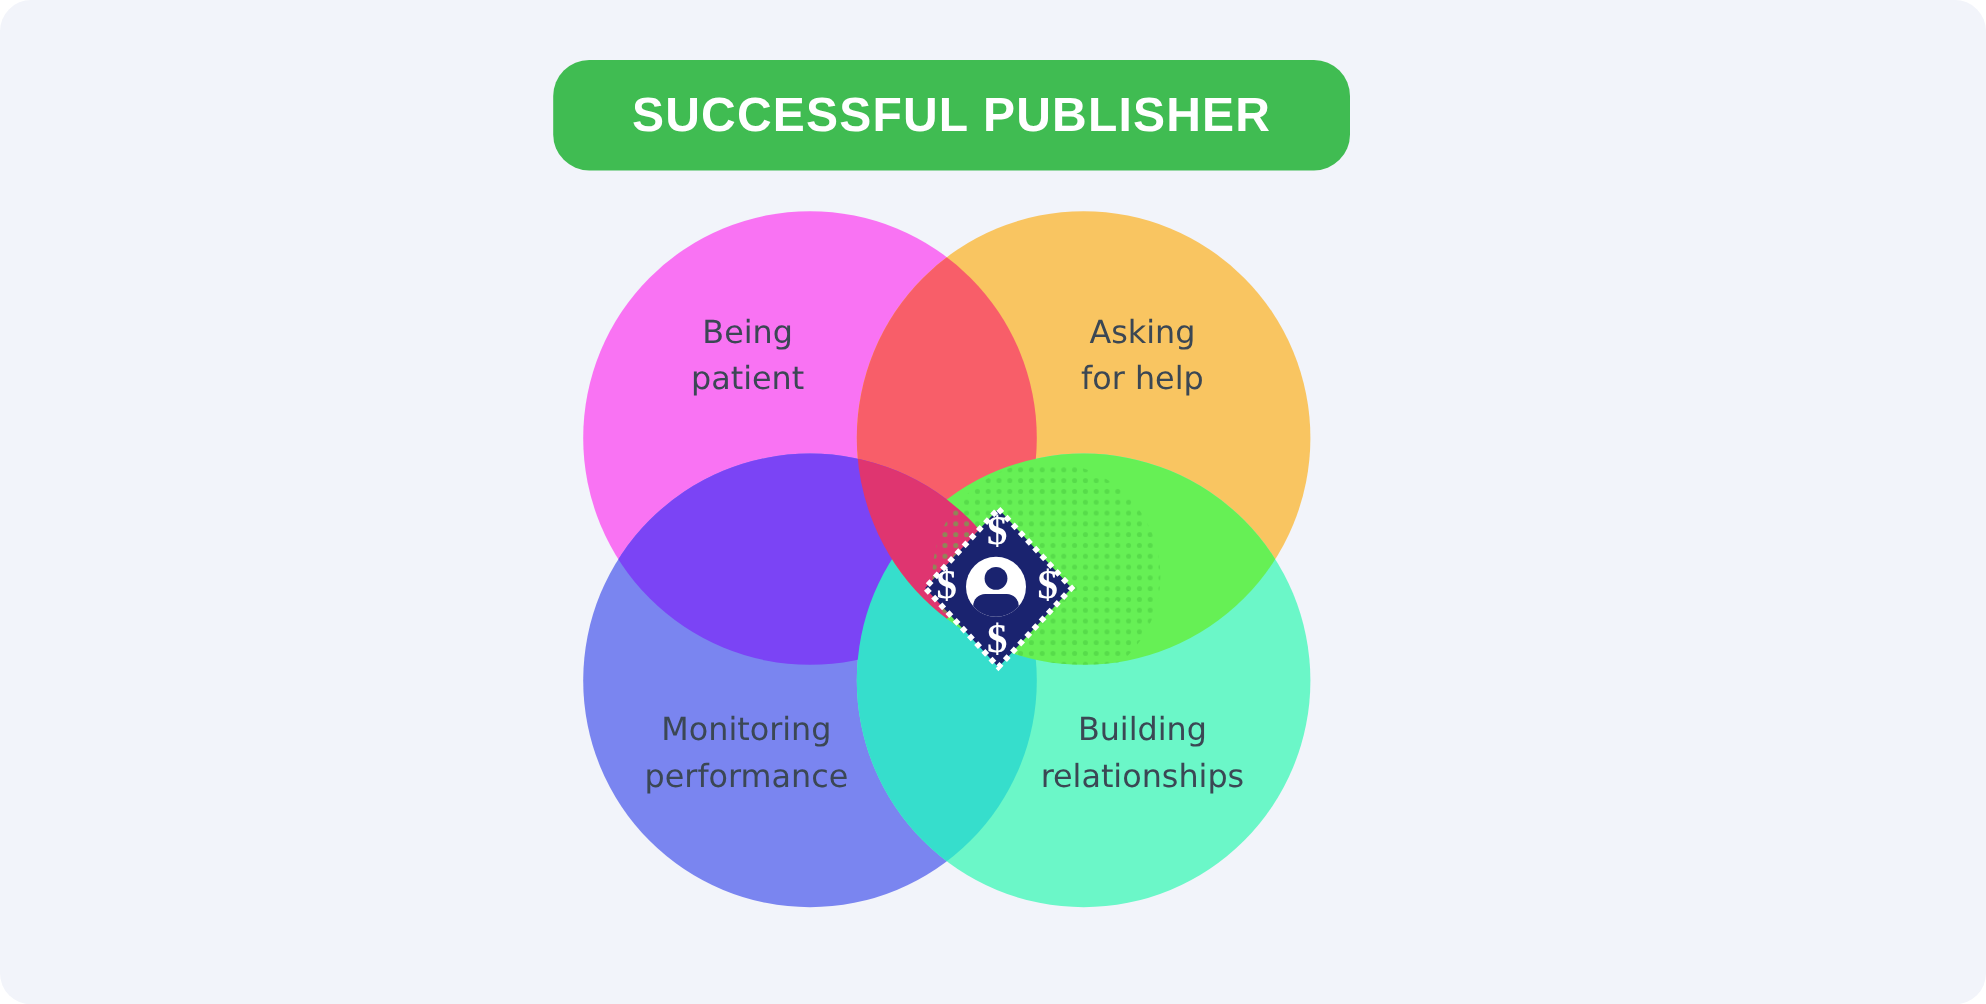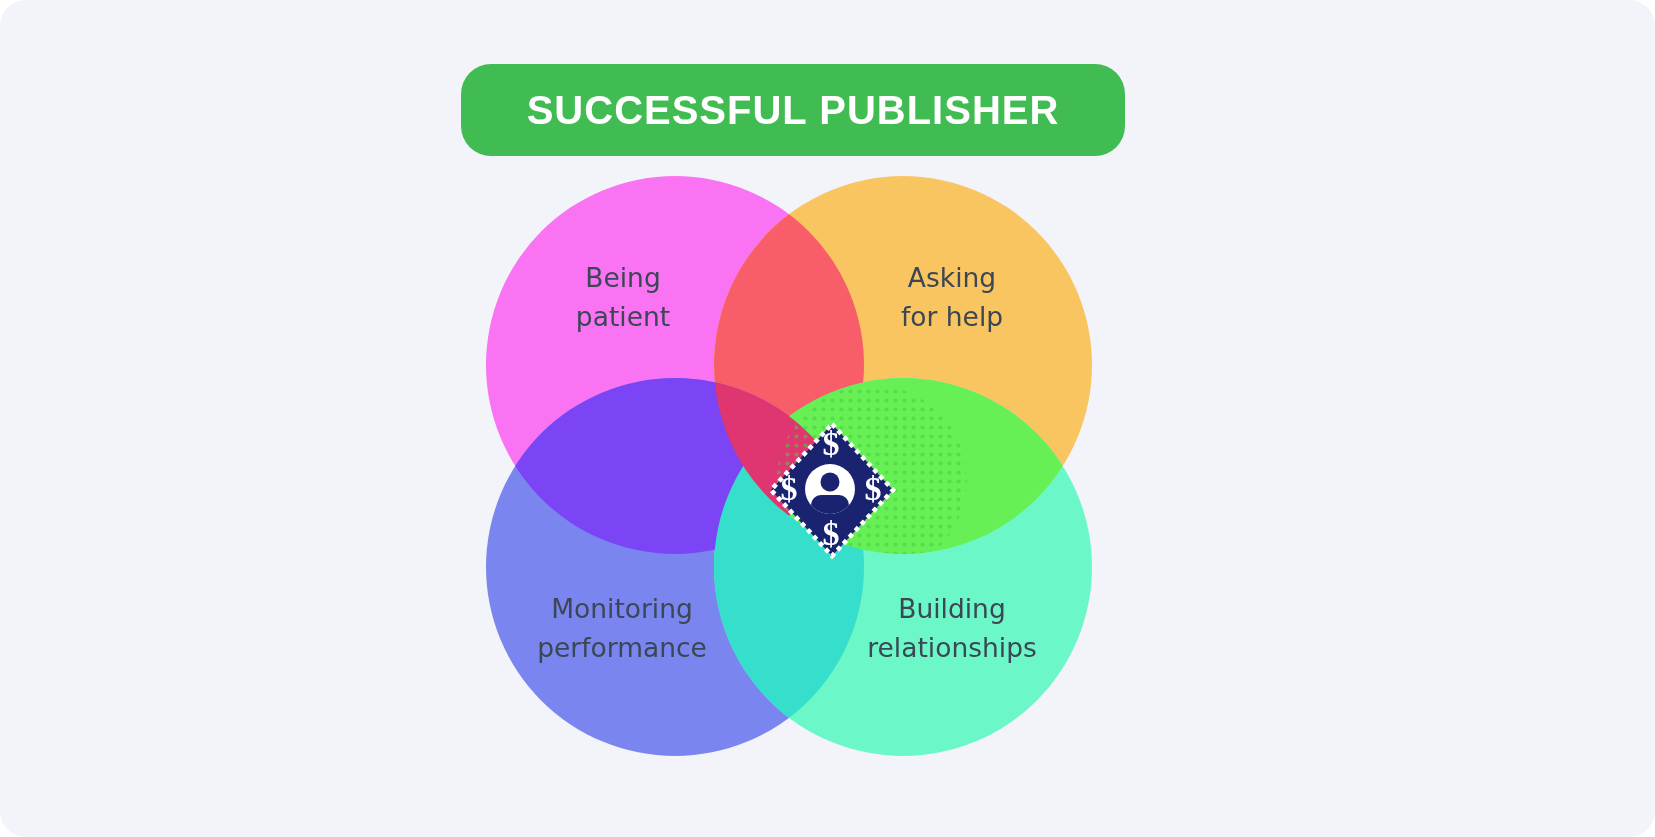--- a/index.html
+++ b/index.html
@@ -6,21 +6,21 @@
   .canvas{
     position:relative;
     width:1655px;height:837px;
     background:#F2F4FA;
     border-radius:26px;
     overflow:hidden;
     font-family:"Liberation Sans", sans-serif;
   }
   .banner{
     position:absolute;
-    left:461px;top:64px;
+    left:461px;top:50px;
     width:664px;height:92px;
     background:#40BC52;
     border-radius:30px;
     display:flex;align-items:center;justify-content:center;
   }
   .banner-text{
     color:#FFFFFF;
     font-family:"Liberation Sans", sans-serif;
     font-weight:700;
     font-size:40px;

